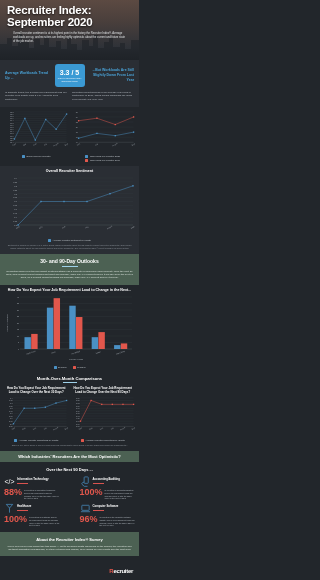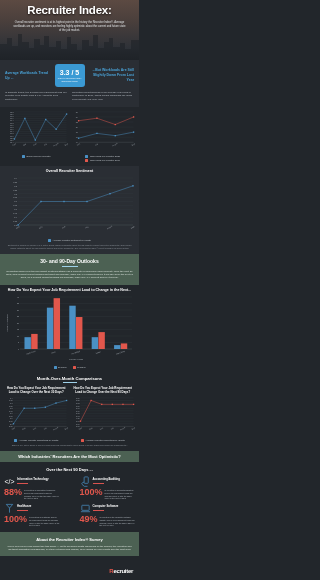--- a/index.html
+++ b/index.html
@@ -11,21 +11,21 @@
   }
   .page { width:139px; height:580px; position:relative; }
 
   
   .hero {
     position:relative; height:60px;
     background:linear-gradient(180deg,#5c4a42 0%,#4a3f3c 35%,#2e3238 80%,#22262b 100%);
     overflow:hidden;
   }
   .skyline { position:absolute; left:0; bottom:0; width:100%; height:34px; opacity:.55; }
-  .hero-inner { position:relative; padding:5px 7px 0; text-align:center; }
+  .hero-inner { position:relative; padding:5px 7px 0; }
   .hero h1 {
     font-size:11.5px; line-height:11.5px; font-weight:bold; color:#ffffff;
     letter-spacing:-.2px; text-shadow:0 1px 2px rgba(0,0,0,.7);
   }
   .hero h1 .l2 { display:block; }
   .hero p {
     margin-top:4px; font-size:2.7px; line-height:4px; color:#dfe2e4;
     padding:0 6px;
   }
 
@@ -134,20 +134,21 @@
         <rect x="109" y="12" width="4" height="22"></rect>
           <rect x="113" y="21" width="7" height="13"></rect>
         <rect x="120" y="17" width="5" height="17"></rect>
           <rect x="125" y="23" width="6" height="11"></rect>
         <rect x="131" y="14" width="8" height="20"></rect>
       </g>
     </svg>
     <div class="hero-inner">
       <h1>
         <span>Recruiter Index:</span>
+        <span class="l2">September 2020</span>
       </h1>
       <p>Overall recruiter sentiment is at its highest point in the history the Recruiter Index®. Average workloads are up, and recruiters are feeling highly optimistic about the current and future state of the job market.</p>
     </div>
   </div>
 
   <div class="band">
     <div class="band-row">
       <div class="band-col">
         <div class="band-h">Average Workloads Trend Up ...</div>
       </div>
@@ -555,21 +556,21 @@
             <rect x="4" y="5" width="16" height="11" rx="1"></rect>
               <path d="M2 19h20"></path>
           </svg>
         </div>
         <div class="ind-name">
           <span>Computer Software</span>
           <div class="rule"></div>
         </div>
       </div>
       <div class="ind-bot">
-        <div class="ind-pct">49%</div>
+        <div class="ind-pct">96%</div>
         <div class="ind-desc">of recruiters in the computer software industry believe job requirement loads will increase (71%) or stay the same (25%) in the next 90 days</div>
       </div>
     </div>
   </div>
 
   <div class="about">
     <h2>About the Recruiter Index® Survey</h2>
     <p>We've never seen a job market like this before — but to see/know what's happening on the ground, the recruiters and HR/talent acquisition professionals, in a time of turmoil and change, we're asking for your reports from the front lines.</p>
   </div>
   <div class="foot">

